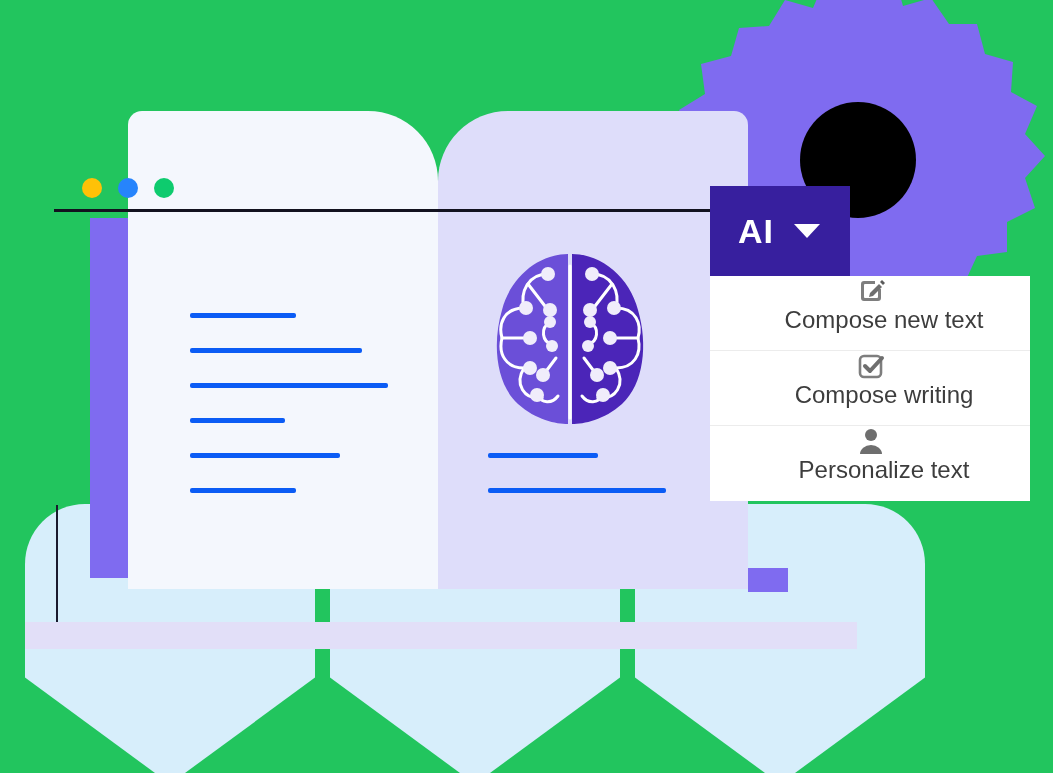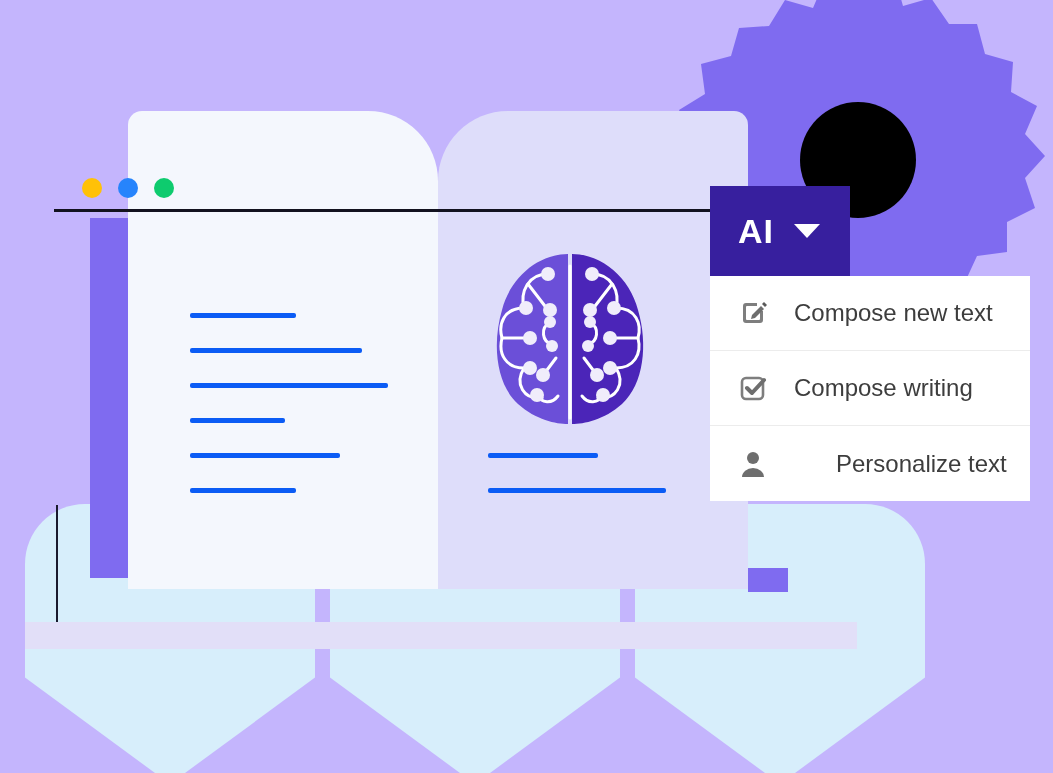--- a/index.html
+++ b/index.html
@@ -4,21 +4,21 @@
 <style>
   html, body {
     margin: 0;
     padding: 0;
     background: #000000;
   }
   #scene {
     position: relative;
     width: 1053px;
     height: 773px;
-    background: #c4b5fd;
+    background: #22c55e;
     overflow: hidden;
     font-family: "Liberation Sans", sans-serif;
   }
 
   
   .gear {
     position: absolute;
     left: 663px;
     top: -38px;
     width: 390px;
@@ -182,22 +182,23 @@
     width: 320px;
     background: #FFFFFF;
   }
   .menu-item {
     display: flex;
     align-items: center;
     height: 75px;
     padding-left: 28px;
     box-sizing: border-box;
     border-bottom: 1px solid #ECECEC;
-  }
-  .menu-item:last-child { border-bottom: none; gap: 42px; }
+    flex-direction: column;
+  }
+  .menu-item:last-child { border-bottom: none; }
   .menu-icon {
     width: 30px;
     height: 30px;
     margin-right: 26px;
     flex: none;
     display: flex;
     align-items: center;
     justify-content: center;
   }
   .menu-text {

